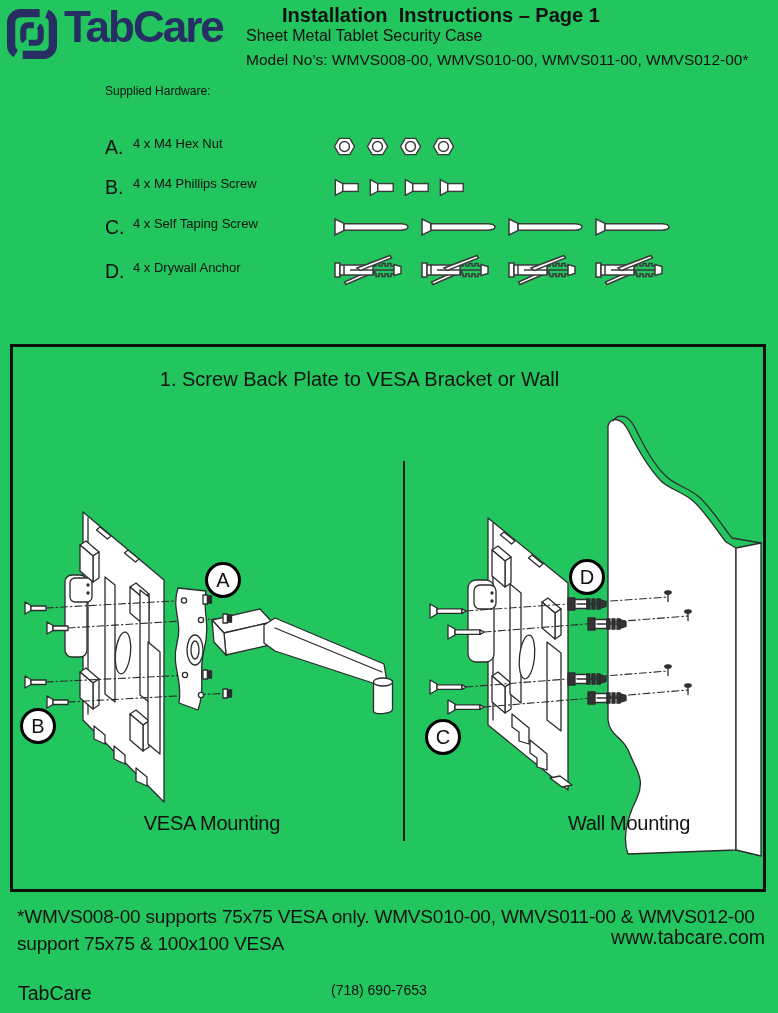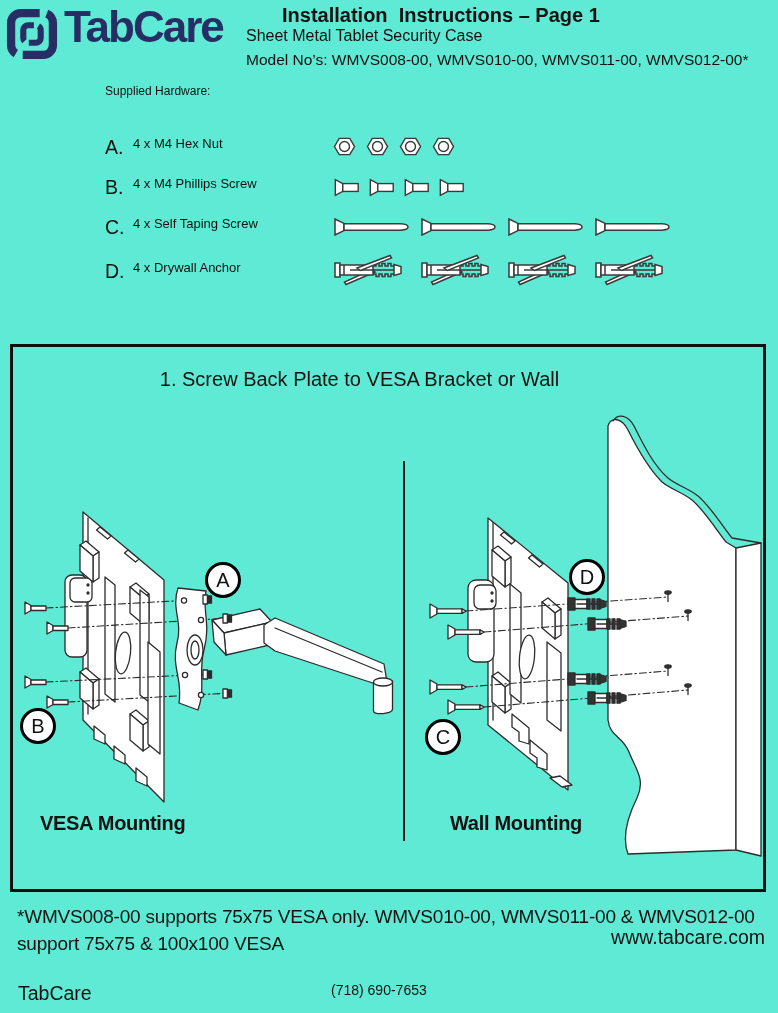--- a/index.html
+++ b/index.html
@@ -1,38 +1,38 @@
 <!DOCTYPE html>
 <html><head>
 <meta charset="utf-8">
 <style>
   html,body{margin:0;padding:0;background:#e8e8e8;}
-  .page{position:relative;width:778px;height:1013px;background:#5eead4;overflow:hidden;
+  .page{position:relative;width:778px;height:1013px;background:#22c55e;overflow:hidden;
         font-family:"Liberation Sans",sans-serif;color:#111;}
   .abs{position:absolute;}
   
   .logo-text{position:absolute;left:64px;top:2px;font-size:44px;font-weight:bold;
              letter-spacing:-2px;color:#272e63;}
   .h-title{position:absolute;left:246px;top:4px;font-size:20px;font-weight:bold;white-space:pre;margin-left:36px;}
   .h-sub{position:absolute;left:246px;top:27px;font-size:16px;}
   .h-models{position:absolute;left:246px;top:51px;font-size:15.5px;}
   
   .hw-heading{position:absolute;left:105px;top:84px;font-size:12px;}
   .hw-row{position:absolute;left:0;width:778px;height:40px;}
   .hw-letter{position:absolute;left:105px;font-size:19.5px;}
   .hw-label{position:absolute;left:133px;font-size:13px;}
   .hw-icons{position:absolute;left:333px;display:flex;align-items:center;}
   .hw-icon{stroke:#3a3a3a;stroke-width:1.5;fill:none;}
   
   .inst-box{position:absolute;left:10px;top:344px;width:756px;height:548px;
             border:3px solid #0f0f0f;box-sizing:border-box;}
   .step-title{position:absolute;left:10px;top:368px;width:699px;text-align:center;font-size:20px;}
   .divider{position:absolute;left:403px;top:461px;width:2px;height:380px;background:#1a1a1a;}
-  .caption{position:absolute;top:812px;width:240px;text-align:left;font-size:20px;
-           font-weight:bold;letter-spacing:-0.3px;}
+  .caption{position:absolute;top:812px;width:240px;text-align:right;font-size:20px;
+           font-weight:normal;letter-spacing:-0.3px;}
   .diagram{position:absolute;}
   .diagram .ln{stroke:#2c2c2c;stroke-width:1.3;fill:none;stroke-linejoin:round;stroke-linecap:round;}
   .dash{stroke:#2c2c2c;stroke-width:1.1;fill:none;stroke-dasharray:7 3 1.5 3;}
   .callout circle{fill:#fff;stroke:#000;stroke-width:3;}
   .callout text{font-family:"Liberation Sans",sans-serif;font-size:20px;fill:#111;
                 text-anchor:middle;stroke:none;}
   
   .footnote{position:absolute;left:17px;top:903px;width:748px;font-size:19px;
             line-height:27px;letter-spacing:-0.2px;white-space:pre-line;}
   .f-company{position:absolute;left:18px;top:982px;font-size:19.5px;}

